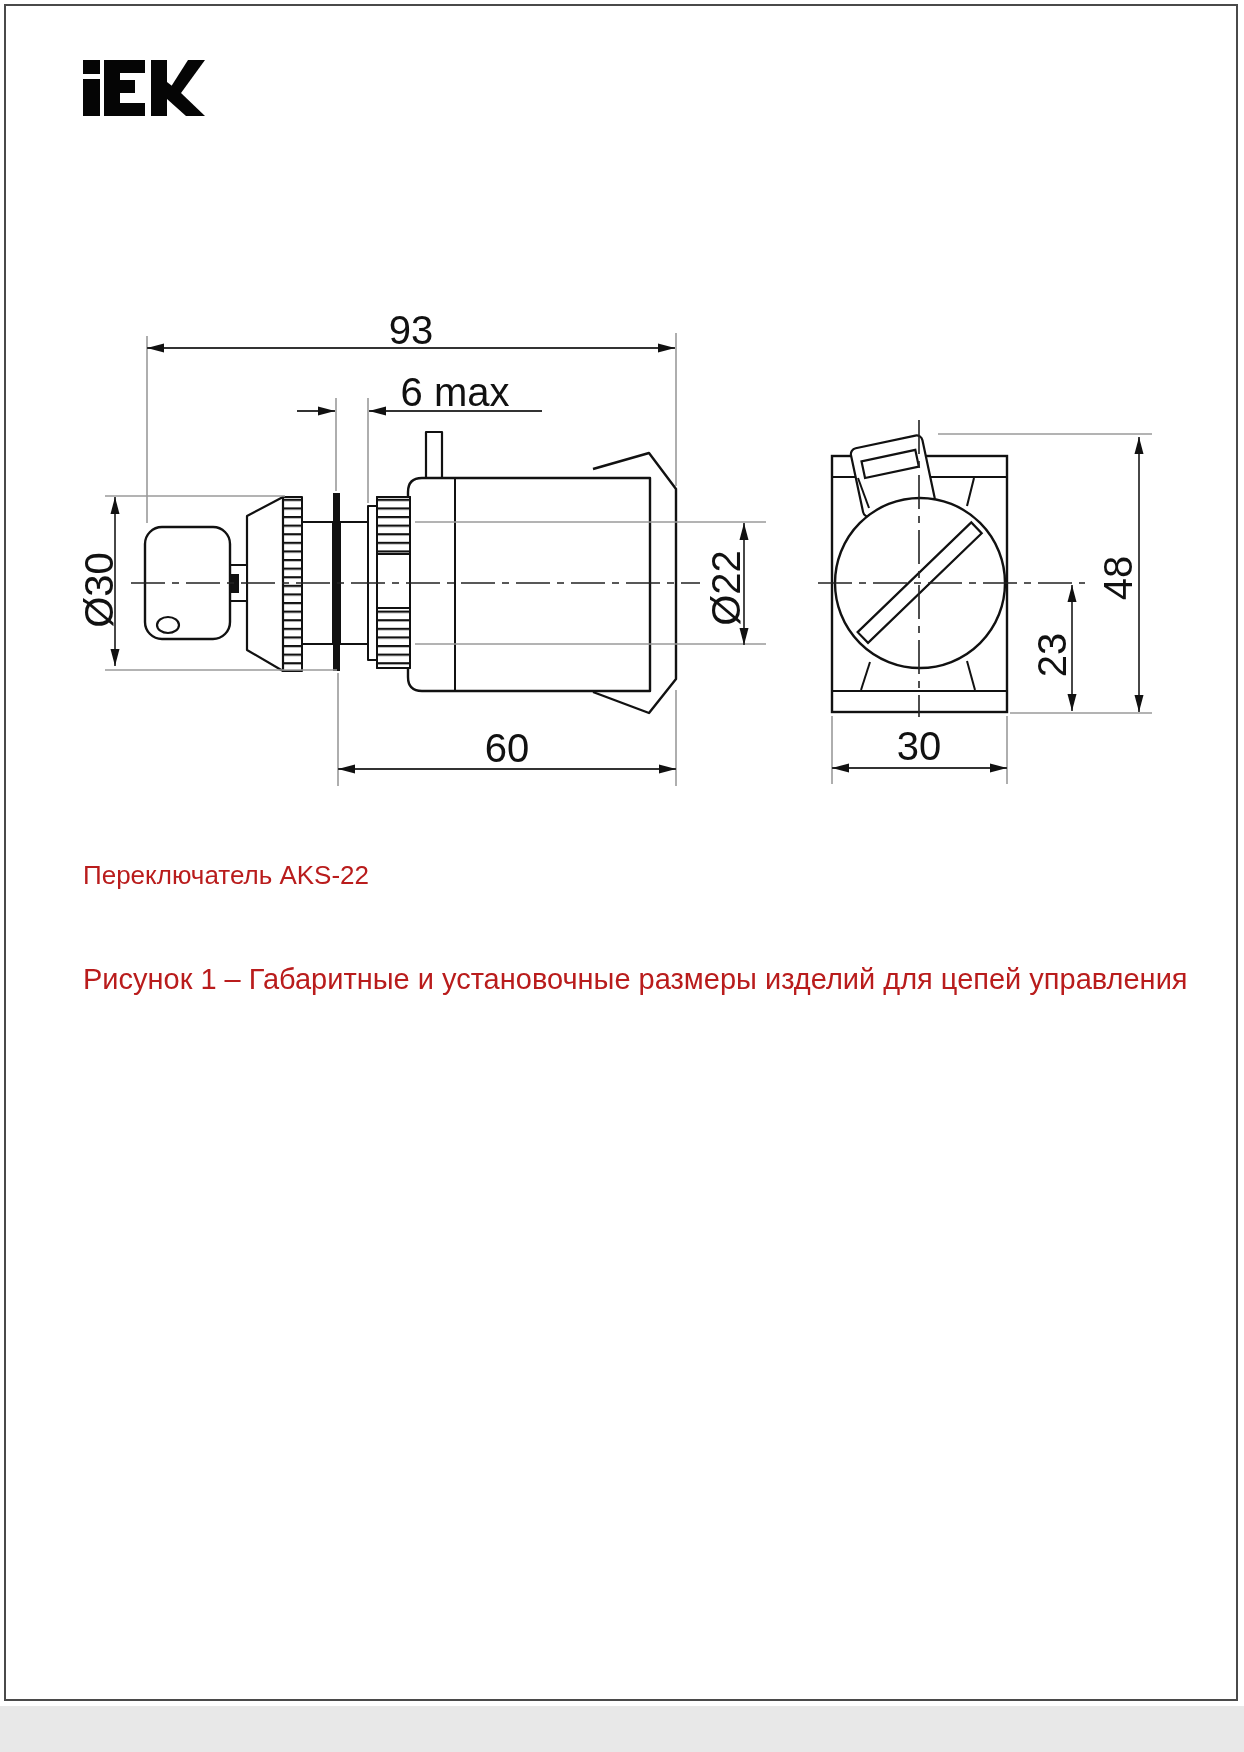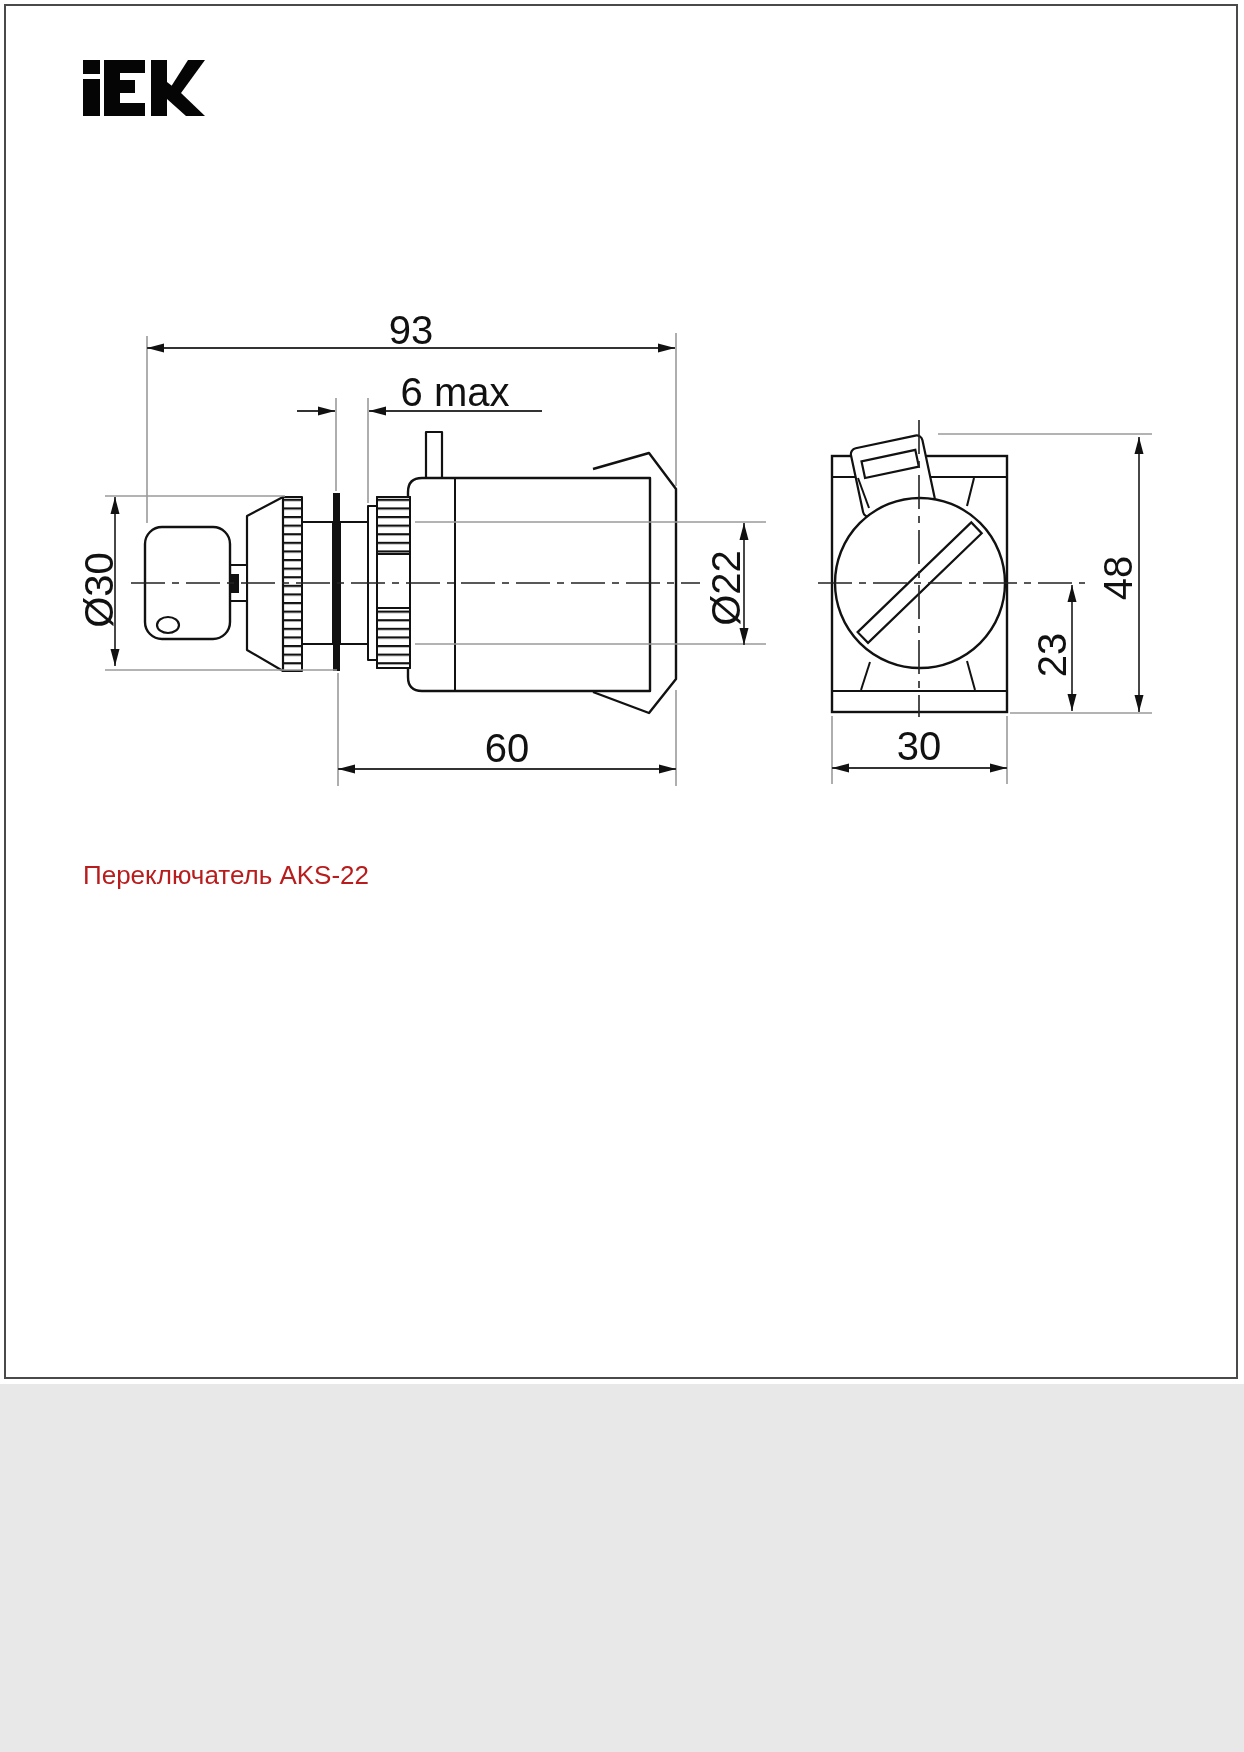--- a/index.html
+++ b/index.html
@@ -1,18 +1,18 @@
 <!DOCTYPE html>
 <html><head>
 <meta charset="utf-8">
 <style>
   html,body{margin:0;padding:0;background:#e8e8e8;}
   .page{
     position:relative;
-    width:1244px;height:1384px;
+    width:1244px;height:1706px;
     background:#ffffff;
     overflow:hidden;
     font-family:"Liberation Sans", sans-serif;
   }
   .page-frame{
     position:absolute;left:4px;top:4px;right:6px;bottom:5px;
     border:2px solid #4a4a4a;
     pointer-events:none;
   }
   svg{position:absolute;left:0;top:0;}
@@ -168,15 +168,16 @@
     <text class="dim-text" x="455" y="406" text-anchor="middle">6 max</text>
     <text class="dim-text" x="113" y="590" text-anchor="middle" transform="rotate(-90 113 590)">Ø30</text>
     <text class="dim-text" x="740" y="588" text-anchor="middle" transform="rotate(-90 740 588)">Ø22</text>
     <text class="dim-text" x="507" y="762" text-anchor="middle">60</text>
     <text class="dim-text" x="919" y="760" text-anchor="middle">30</text>
     <text class="dim-text" x="1066" y="655" text-anchor="middle" transform="rotate(-90 1066 655)">23</text>
     <text class="dim-text" x="1132" y="578" text-anchor="middle" transform="rotate(-90 1132 578)">48</text>
   </svg>
 
   <div class="caption product-label">Переключатель AKS-22</div>
+  <div class="caption figure-caption">Рисунок 1 – Габаритные и установочные размеры изделий для цепей управления</div>
 
   <div class="page-frame"></div>
 </div>
 
 </body></html>

